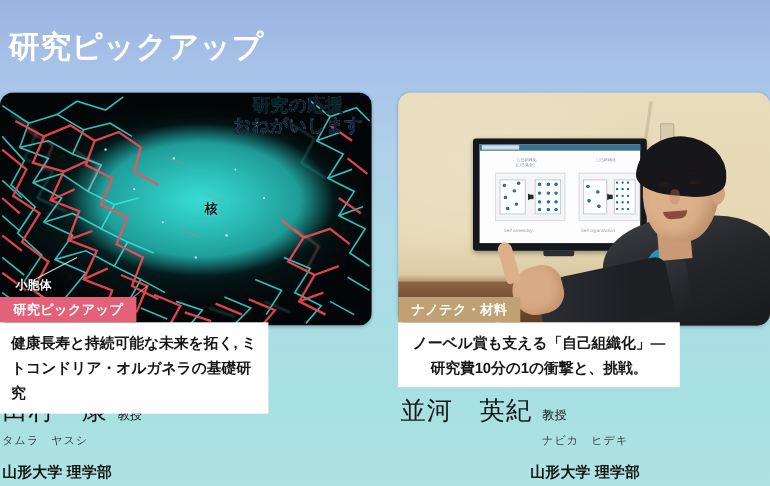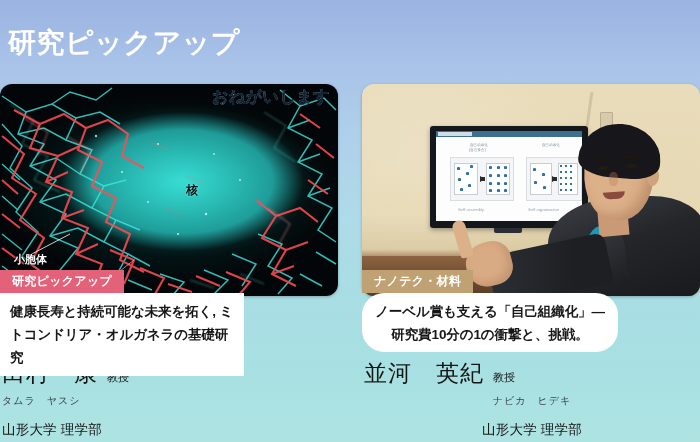--- a/index.html
+++ b/index.html
@@ -379,21 +379,21 @@
   .title-box {
     position: absolute;
     top: 209px;
     left: 0;
     background: #ffffff;
     padding: 7px 10px 6px 10px;
     box-sizing: border-box;
     z-index: 4;
   }
   .title-box.left-title  { width: 244px; }
-  .title-box.right-title { width: 256px; border-radius: 22px; }
+  .title-box.right-title { width: 256px; }
   .title-text {
     font-size: 13.5px;
     font-weight: bold;
     color: #161616;
     line-height: 1.72;
     letter-spacing: -0.1px;
   }
 
   
   .person {
@@ -422,21 +422,21 @@
   .person-kana {
     margin-top: 5px;
     font-size: 10px;
     color: #3a3f42;
     letter-spacing: 1px;
     white-space: nowrap;
   }
   .person-affil {
     margin-top: 13px;
     font-size: 13.5px;
-    font-weight: normal;
+    font-weight: bold;
     color: #141414;
     letter-spacing: 0.2px;
     white-space: nowrap;
   }
 </style>
 </head>
 <body>
 
 <div id="page">
 
@@ -506,20 +506,21 @@
             <path d="M150,58 L168,66 M186,92 L204,100 M164,124 L182,132"></path>
           </g>
           <line x1="28" y1="172" x2="70" y2="150" stroke="#ffffff" stroke-width="1" opacity="0.85"></line>
           <line x1="96" y1="206" x2="134" y2="176" stroke="#ff9aa0" stroke-width="1" opacity="0.8"></line>
         </svg>
 
         <div class="micro-label label-er">小胞体</div>
         <div class="micro-label label-nuc">核</div>
 
         <div class="overlay-ad">
+          <div class="ad-line1"><span style="color: rgb(34, 230, 240);">研</span><span style="color: rgb(46, 230, 184);">究</span><span style="color: rgb(255, 255, 255);">の</span><span style="color: rgb(240, 106, 224);">応</span><span style="color: rgb(245, 160, 60);">援</span></div>
           <div class="ad-line2">おねがいします</div>
         </div>
       </div>
     </div>
 
     <div class="badge left-badge" style="background: rgb(227, 98, 121);">研究ピックアップ</div>
 
     <div class="title-box left-title">
       <div class="title-text">健康長寿と持続可能な未来を拓く, ミトコンドリア・オルガネラの基礎研究</div>
     </div>

